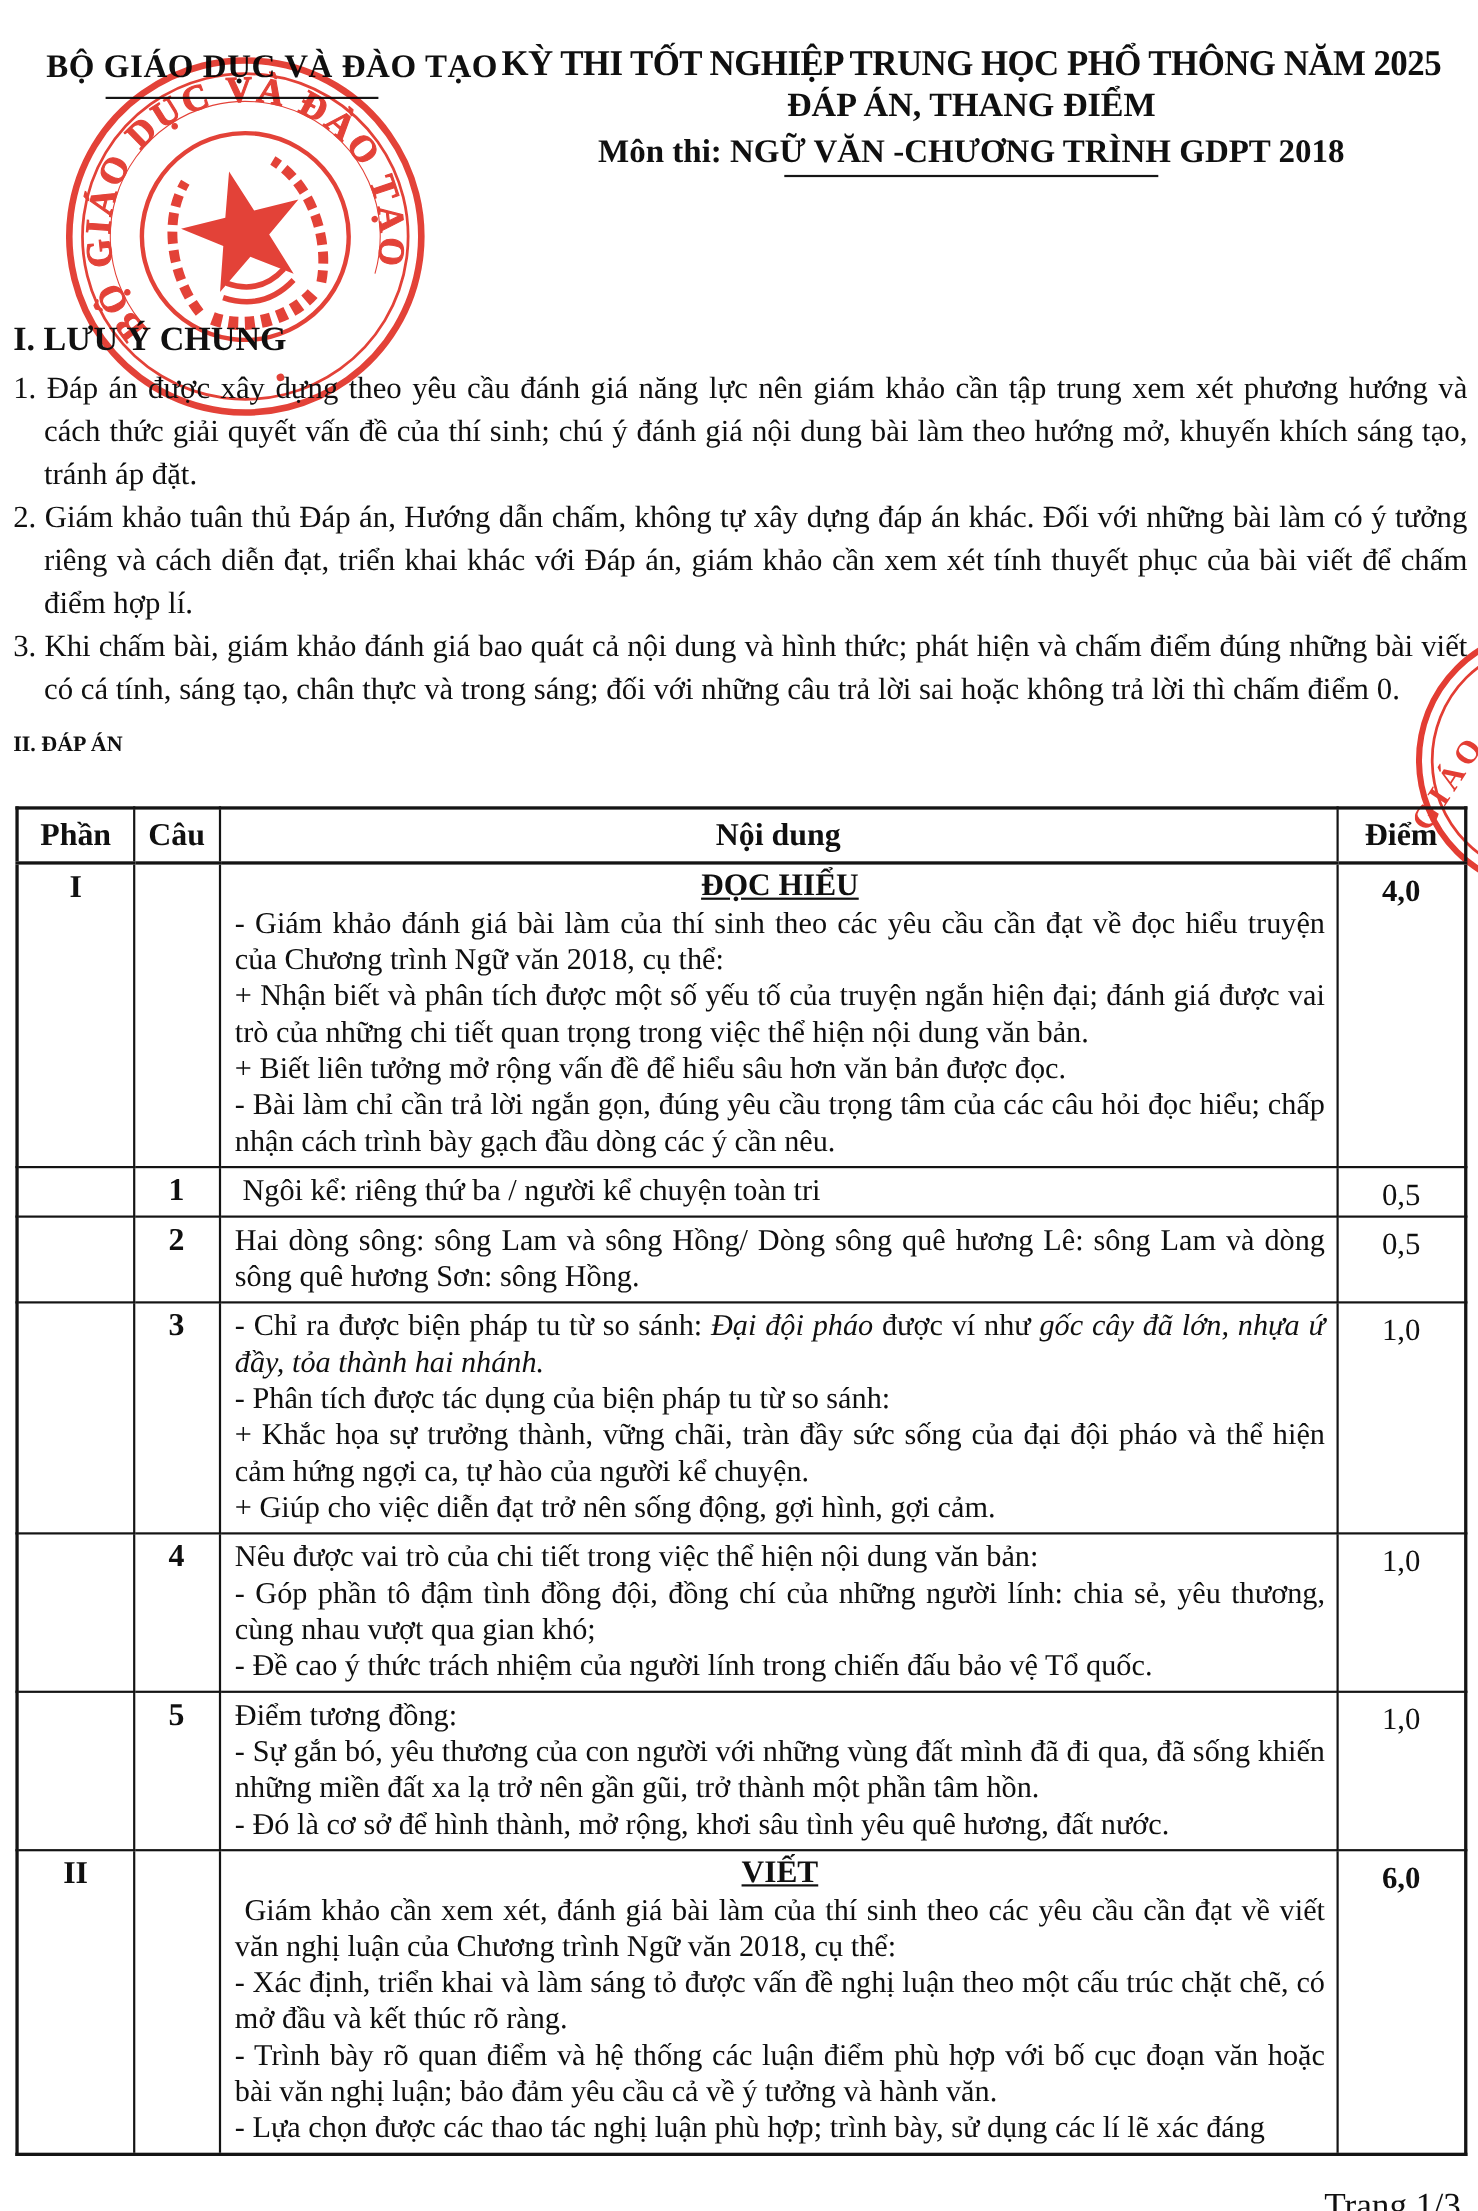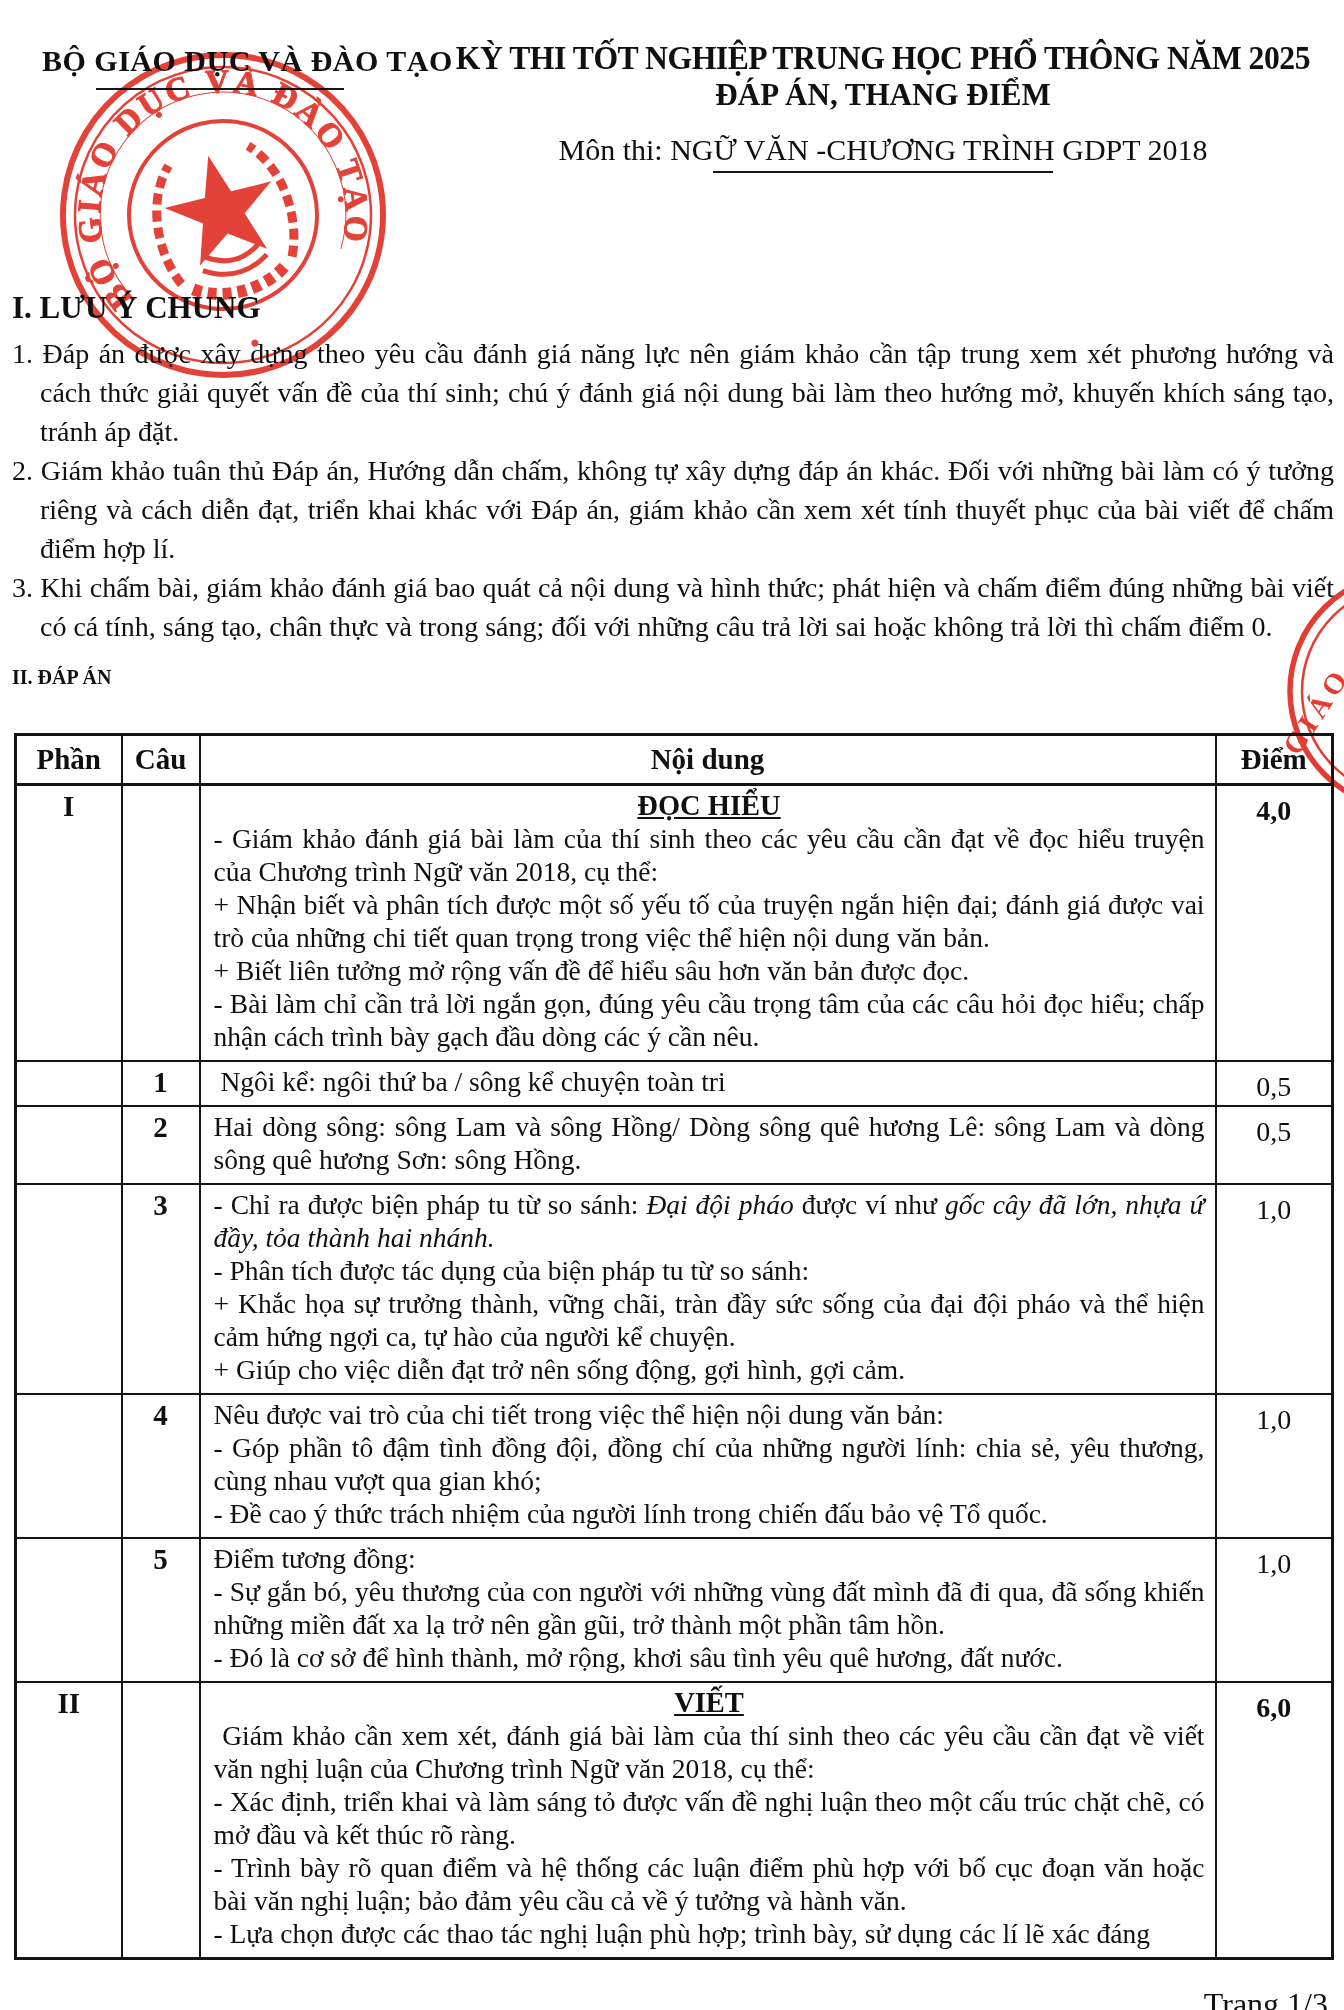--- a/index.html
+++ b/index.html
@@ -19,21 +19,21 @@
   .ministry-underline {
     position:absolute; left:96px; top:88px; width:248px; height:0;
     border-top:2px solid #161616;
   }
   .exam-head {
     position:absolute; left:428px; top:40px; width:910px;
     display:flex; flex-direction:column; align-items:center; text-align:center;
   }
   .exam-title  { font-size:33px; font-weight:bold; letter-spacing:-0.5px; white-space:nowrap; transform:scaleX(.96); }
   .doc-title   { font-size:31px; font-weight:bold; letter-spacing:0; }
-  .subject     { font-size:30px; font-weight:normal; margin-top:20px; white-space:nowrap; }
+  .subject     { font-size:30px; font-weight:bold; margin-top:8px; white-space:nowrap; }
   .pages-note  { font-size:29px; font-weight:bold; font-style:italic; margin-top:12px; }
   .note-underline { width:340px; border-top:2.5px solid #161616; margin-top:4px; }
 
   
   .seal {
     position:absolute; left:50px; top:42px; width:346px; height:346px;
     opacity:.88; mix-blend-mode:multiply; pointer-events:none;
   }
   .seal-edge {
     position:absolute; top:585px; right:0; width:58px; height:226px;
@@ -157,21 +157,21 @@
             <div class="cline">+ Nhận biết và phân tích được một số yếu tố của truyện ngắn hiện đại; đánh giá được vai trò của những chi tiết quan trọng trong việc thể hiện nội dung văn bản.</div>
             <div class="cline">+ Biết liên tưởng mở rộng vấn đề để hiểu sâu hơn văn bản được đọc.</div>
             <div class="cline">- Bài làm chỉ cần trả lời ngắn gọn, đúng yêu cầu trọng tâm của các câu hỏi đọc hiểu; chấp nhận cách trình bày gạch đầu dòng các ý cần nêu.</div>
           </td>
           <td class="cell-score b">4,0</td>
         </tr>
         <tr>
           <td class="cell-part"></td>
           <td class="cell-cau">1</td>
           <td class="cell-content">
-            <div class="cline"> Ngôi kể: ngôi thứ ba / sông kể chuyện toàn tri</div>
+            <div class="cline"> Ngôi kể: riêng thứ ba / người kể chuyện toàn tri</div>
           </td>
           <td class="cell-score">0,5</td>
         </tr>
         <tr>
           <td class="cell-part"></td>
           <td class="cell-cau">2</td>
           <td class="cell-content">
             <div class="cline">Hai dòng sông: sông Lam và sông Hồng/ Dòng sông quê hương Lê: sông Lam và dòng sông quê hương Sơn: sông Hồng.</div>
           </td>
           <td class="cell-score">0,5</td>

